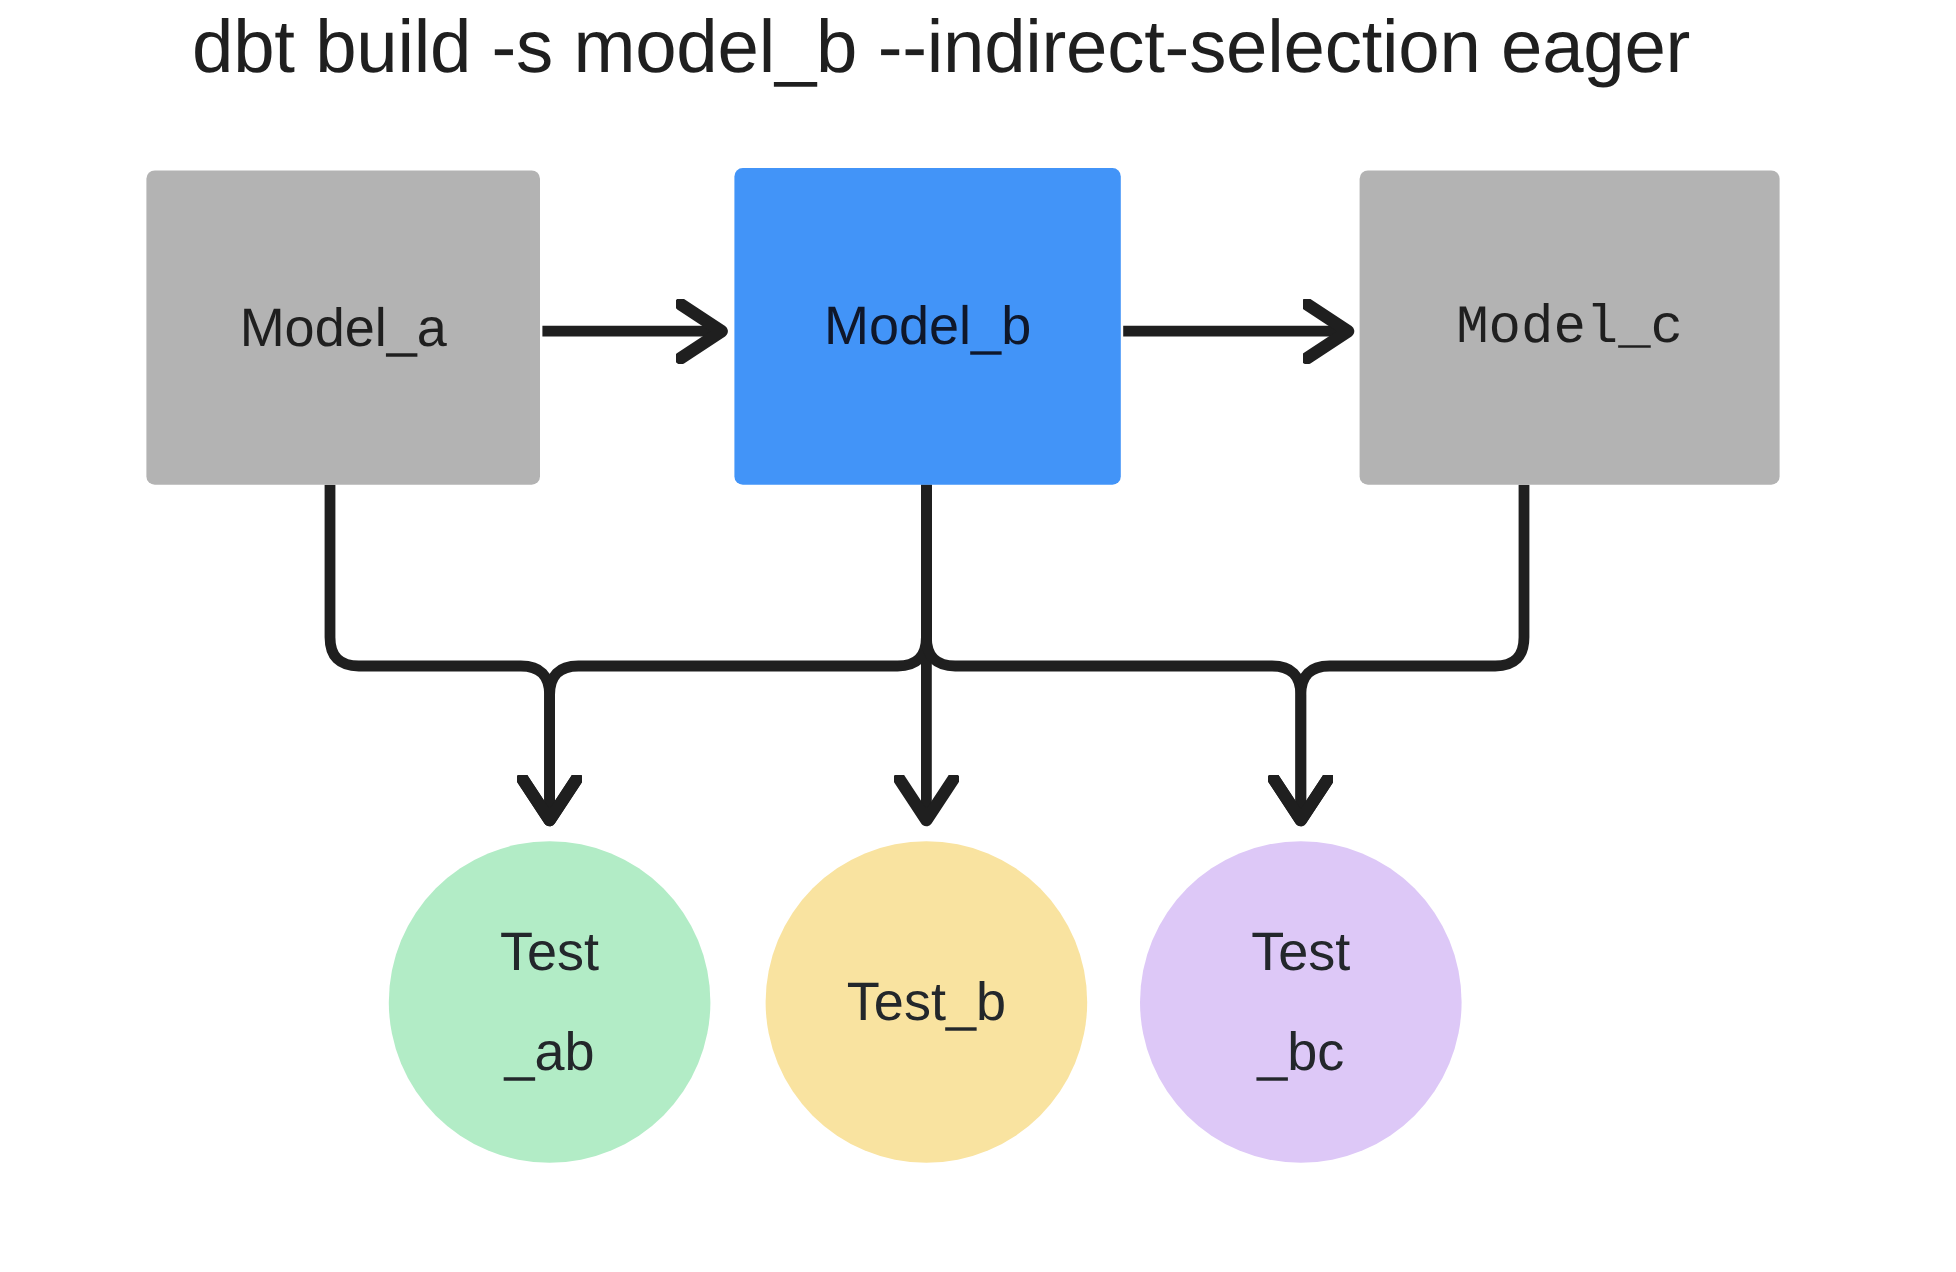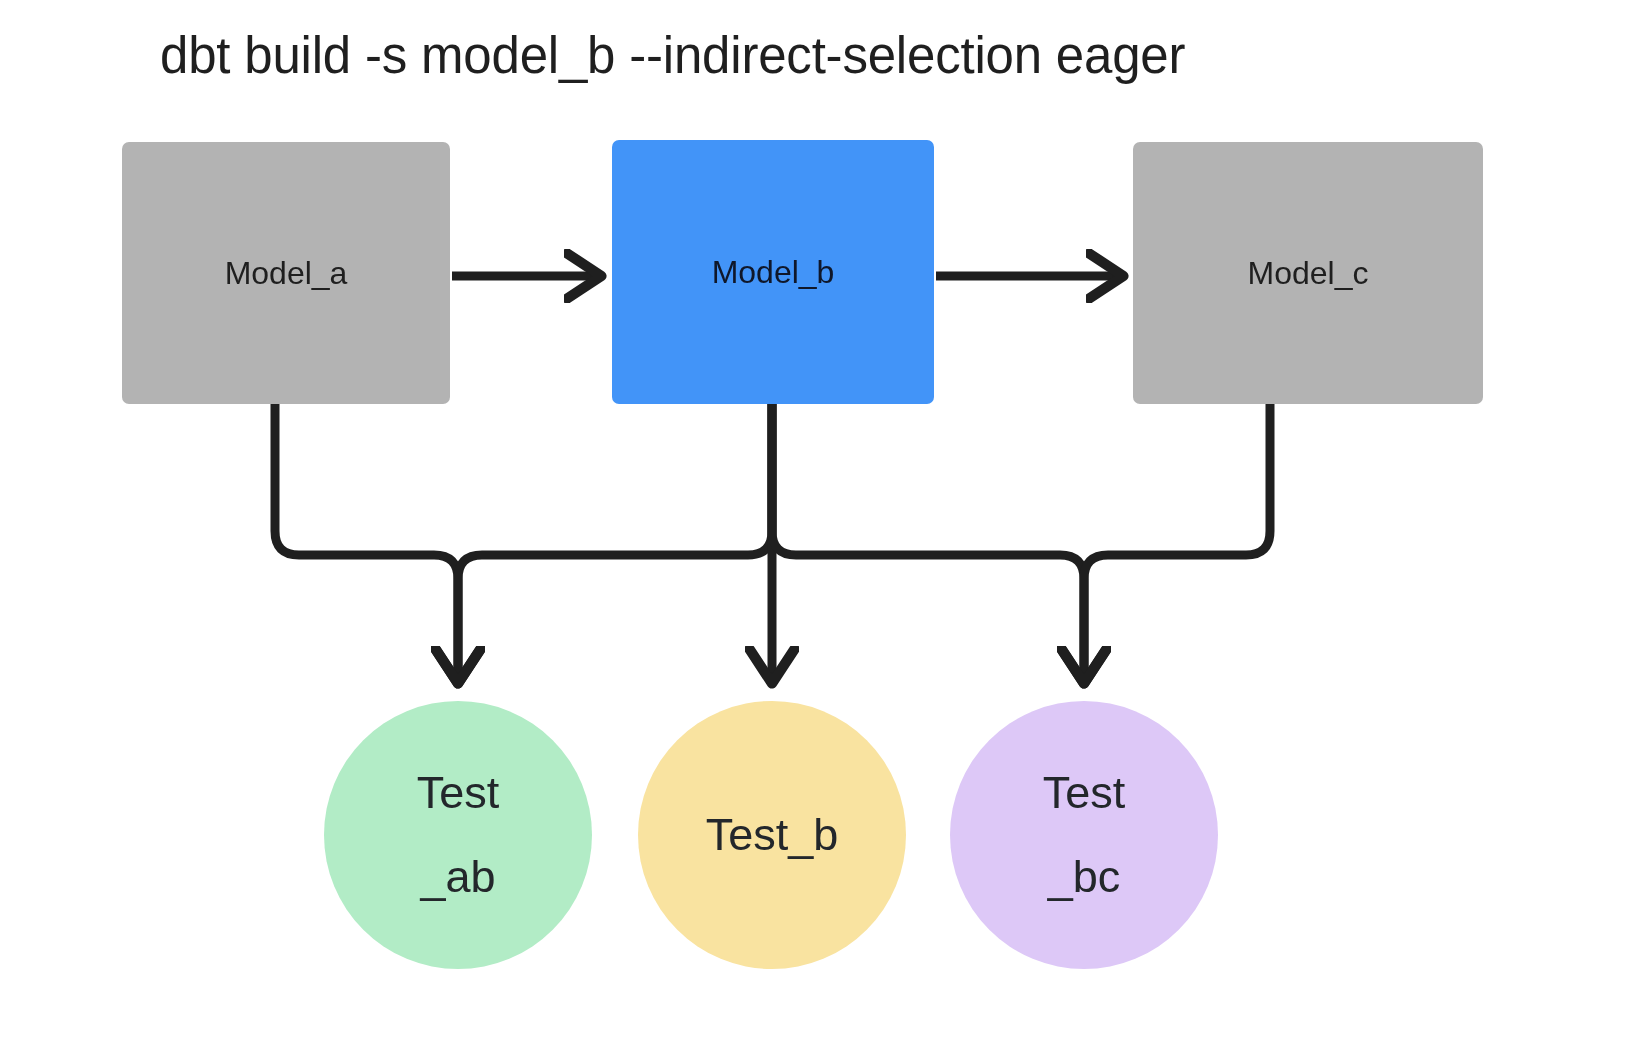--- a/index.html
+++ b/index.html
@@ -13,41 +13,41 @@
   #canvas {
     position: relative;
     width: 1630px;
     height: 1060px;
     background: #ffffff;
     overflow: hidden;
   }
   #title {
     position: absolute;
     left: 160px;
-    top: 28px;
-    font-size: 51px;
+    top: 12px;
+    font-size: 62px;
     line-height: 56px;
     color: #1f1f1f;
     letter-spacing: -0.2px;
     white-space: nowrap;
   }
   .edges {
     position: absolute;
     left: 0;
     top: 0;
     width: 1630px;
     height: 1060px;
   }
   .node-box {
     position: absolute;
     border-radius: 7px;
     display: flex;
     align-items: center;
     justify-content: center;
-    font-size: 32px;
+    font-size: 45px;
     color: #1f1f1f;
     box-sizing: border-box;
   }
   .node-circle {
     position: absolute;
     border-radius: 50%;
     display: flex;
     flex-direction: column;
     align-items: center;
     justify-content: center;
@@ -97,21 +97,21 @@
   </svg>
 
   <div class="node-box" style="left:122px; top:142px; width:328px; height:262px; background:#b3b3b3; color:#1f1f1f;">
     <span>Model_a</span>
   </div>
 
   <div class="node-box" style="left:612px; top:140px; width:322px; height:264px; background:#4294f8; color:#0f172a;">
     <span>Model_b</span>
   </div>
 
-  <div class="node-box" style="left:1133px; top:142px; width:350px; height:262px; background:#b3b3b3; color:#1f1f1f;">
+  <div class="node-box" style="left:1133px; top:142px; width:350px; height:262px; background:#b3b3b3; color:#1f1f1f;font-family:Liberation Mono, monospace;">
     <span>Model_c</span>
   </div>
 
   <div class="node-circle" style="left:324px; top:701px; width:268px; height:268px; background:#b2ecc6;">
     <span class="line">Test</span>
     <span class="line">_ab</span>
   </div>
 
   <div class="node-circle single" style="left:638px; top:701px; width:268px; height:268px; background:#f9e3a0;">
     <span class="line">Test_b</span>

